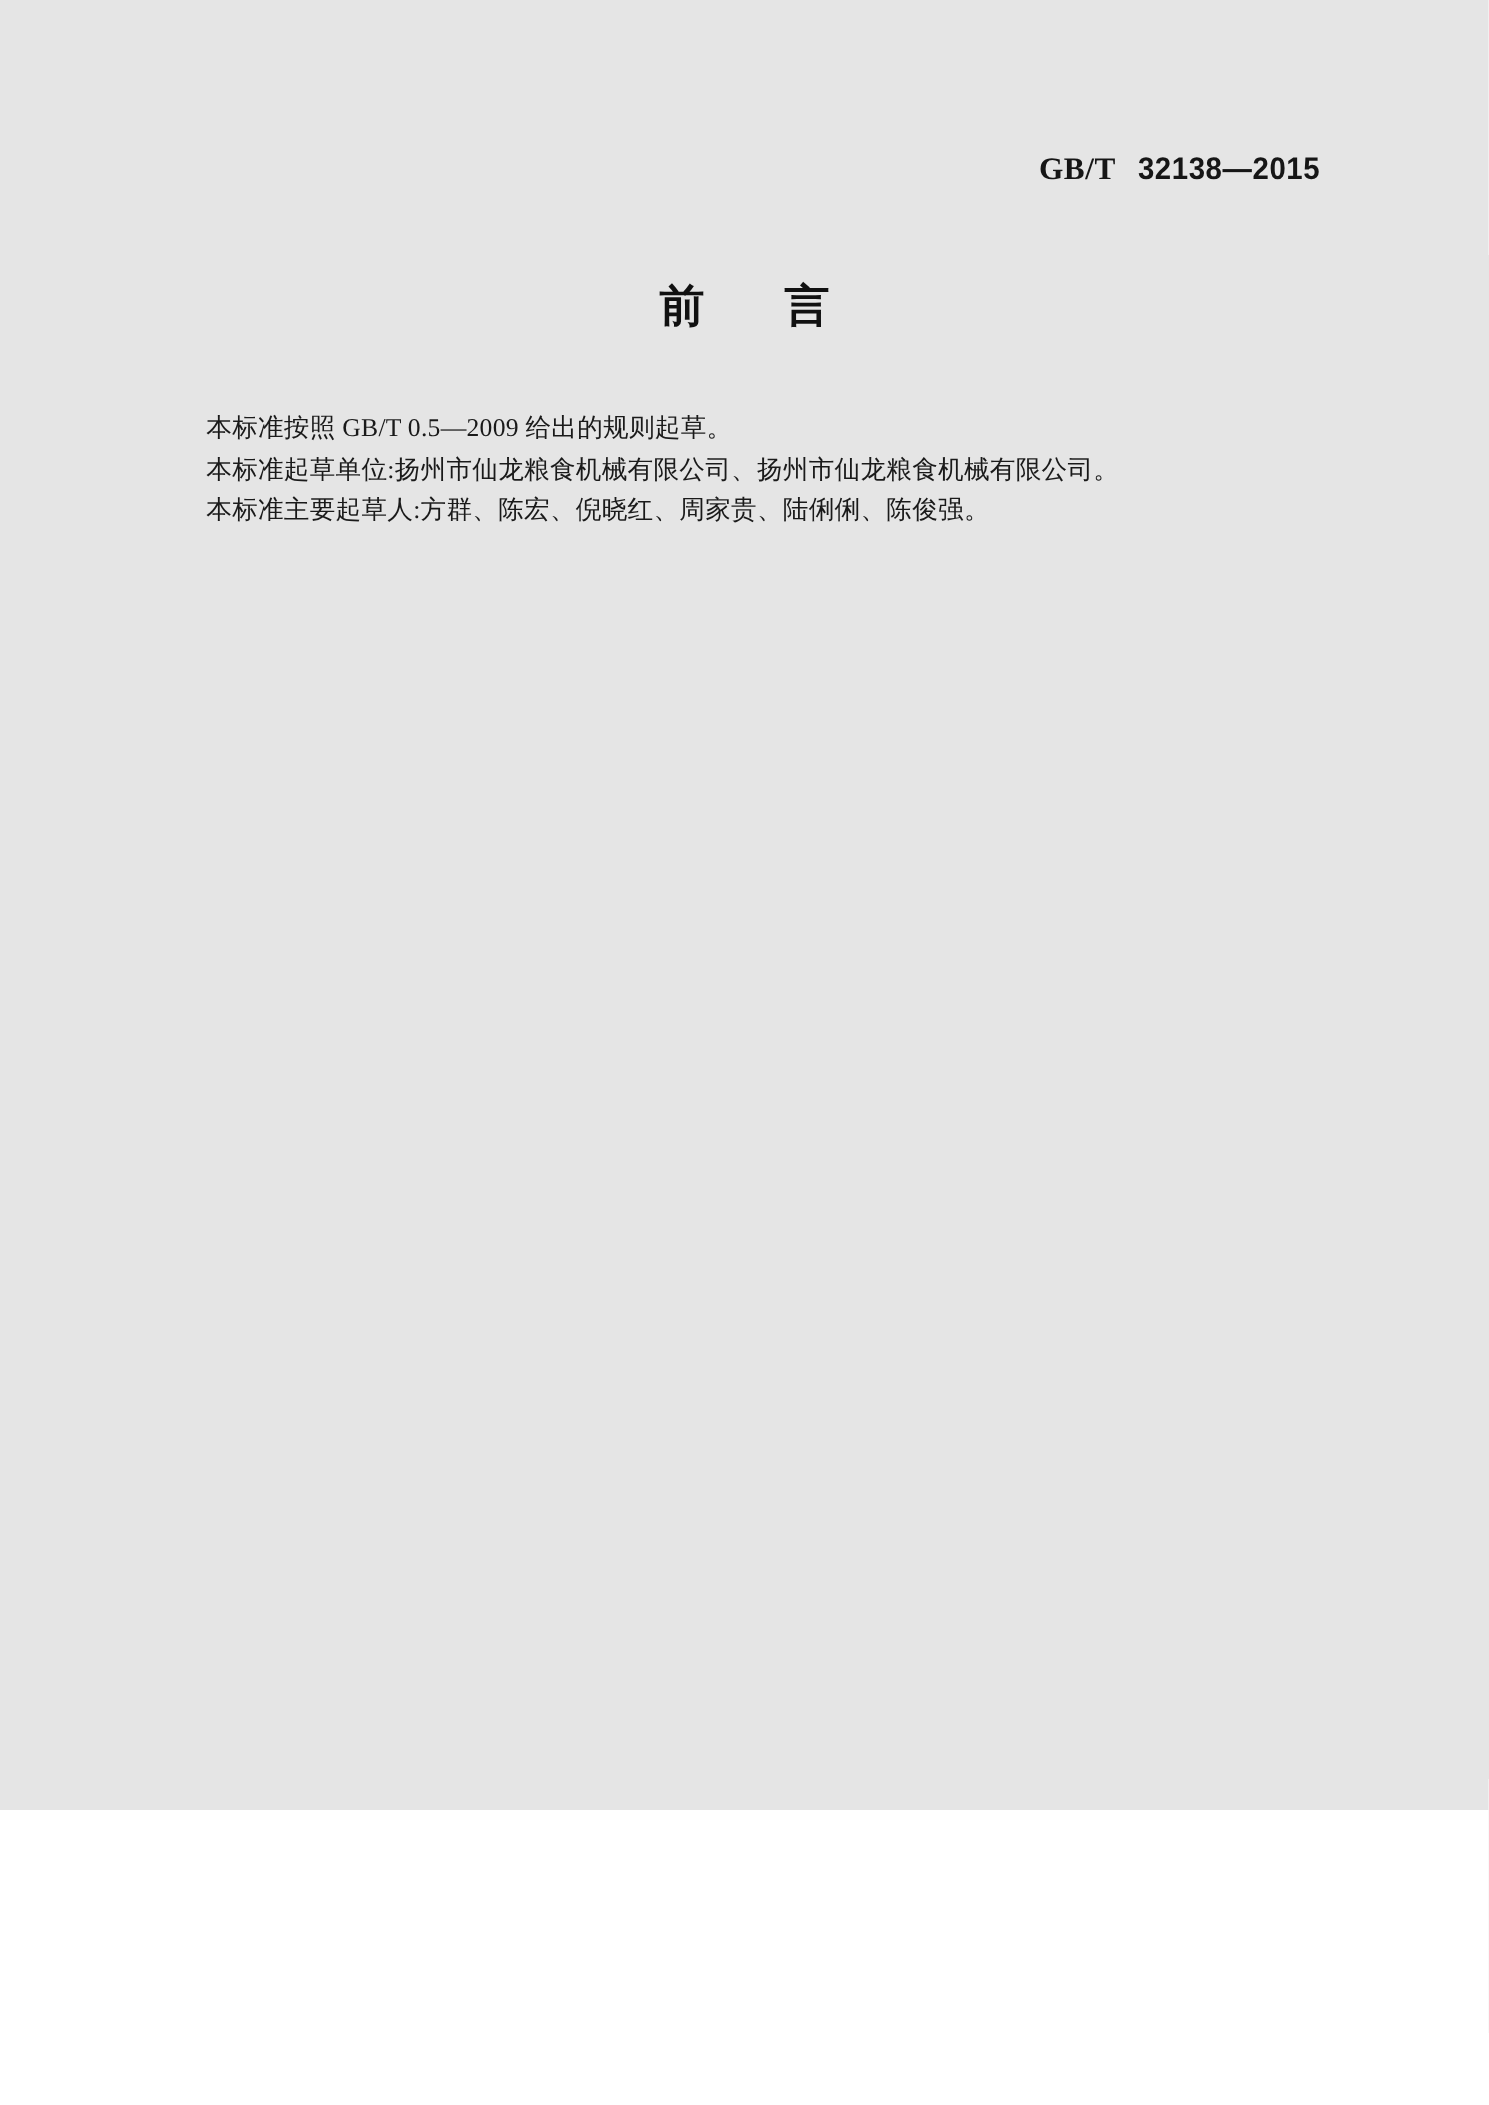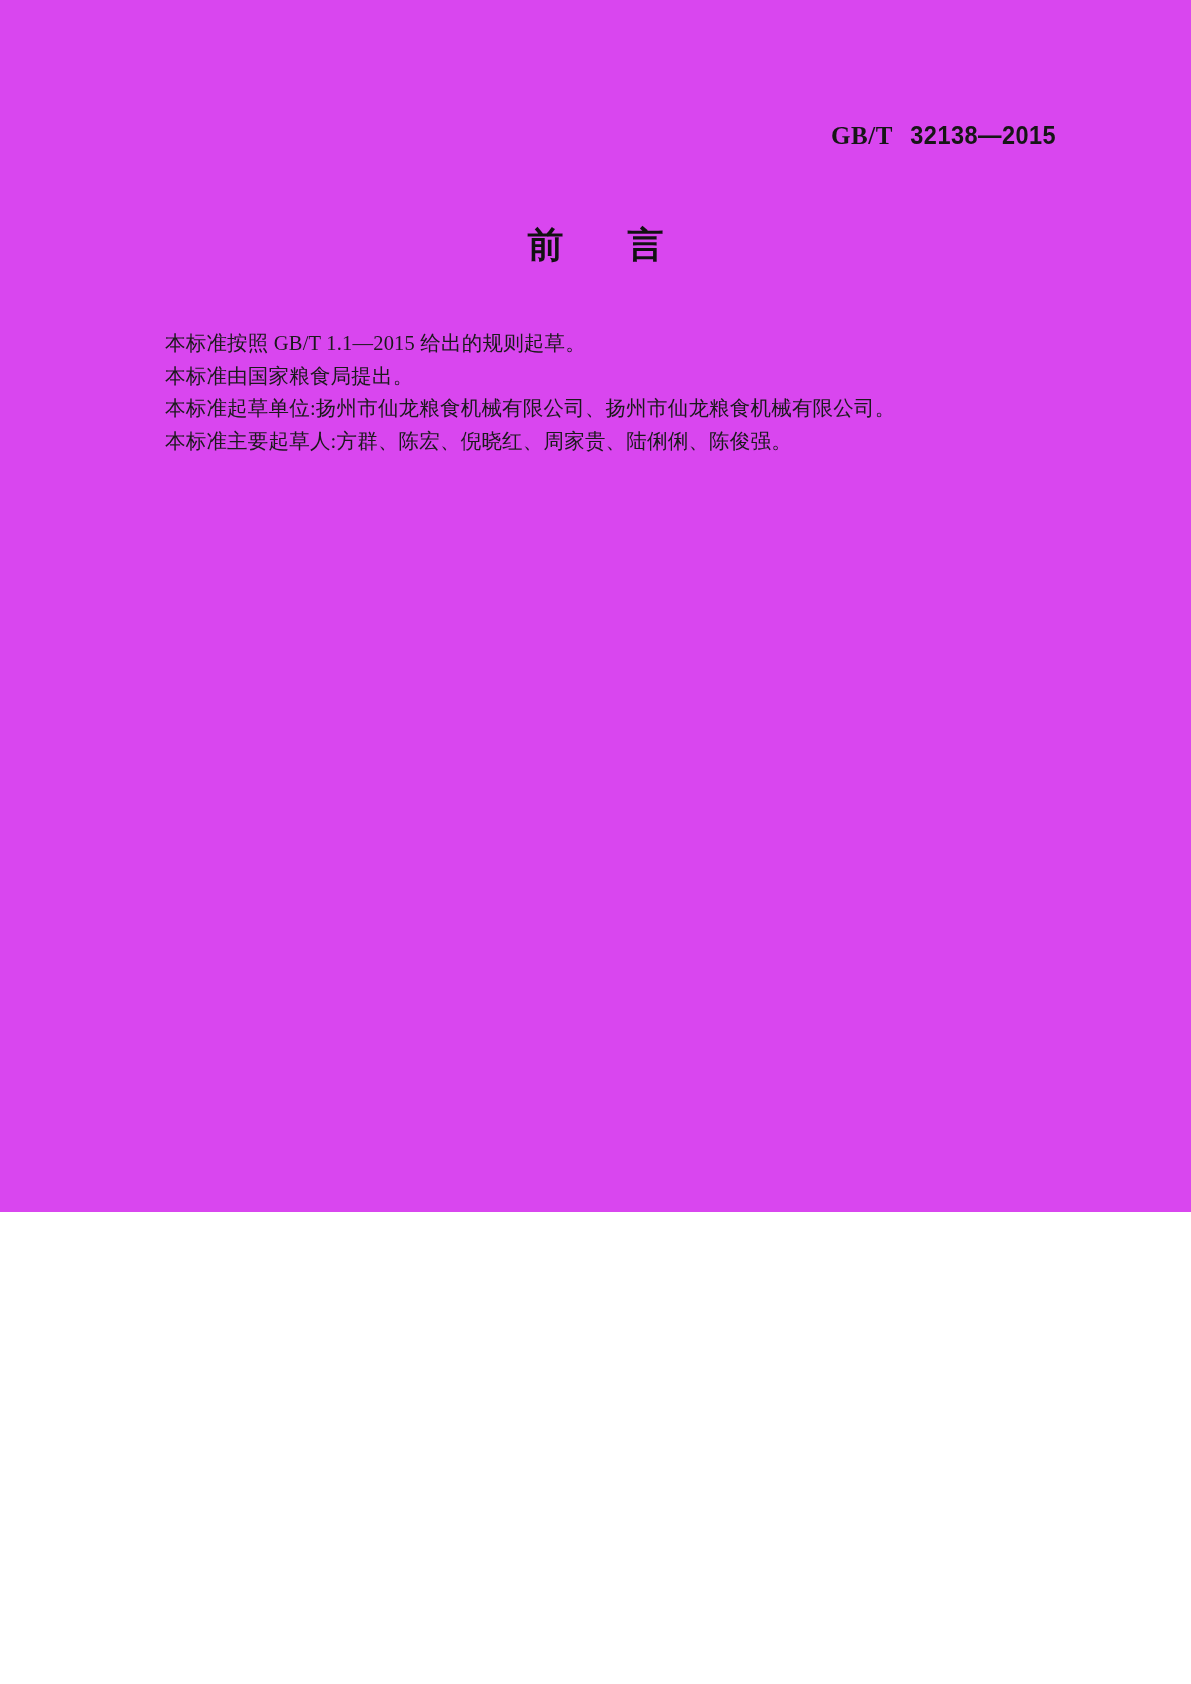--- a/index.html
+++ b/index.html
@@ -3,22 +3,22 @@
 <meta charset="utf-8">
 <style>
   html, body {
     margin: 0;
     padding: 0;
     background: #ffffff;
   }
   .page {
     position: relative;
     width: 1191px;
-    height: 1212px;
-    background: #d946ef;
+    height: 1448px;
+    background: #e5e5e5;
     color: #1c1c1c;
     font-family: "Liberation Serif", "DejaVu Serif", serif;
     overflow: hidden;
   }
   .header-code {
     position: absolute;
     top: 121px;
     right: 135px;
     font-weight: bold;
     font-size: 25px;
@@ -82,21 +82,20 @@
   <div class="header-code">
     <span class="code-prefix">GB/T</span><span class="code-number">32138—2015</span>
   </div>
 
   <div class="doc-title">
     <span>前</span>
     <span>言</span>
   </div>
 
   <div class="body-block">
-    <p>本标准按照 GB/T 1.1—2015 给出的规则起草。</p>
-    <p>本标准由国家粮食局提出。</p>
+    <p>本标准按照 GB/T 0.5—2009 给出的规则起草。</p>
     <p>本标准起草单位:扬州市仙龙粮食机械有限公司、扬州市仙龙粮食机械有限公司。</p>
     <p>本标准主要起草人:方群、陈宏、倪晓红、周家贵、陆俐俐、陈俊强。</p>
   </div>
 
   <div class="page-number">I</div>
 
 </div>
 
 </body></html>

